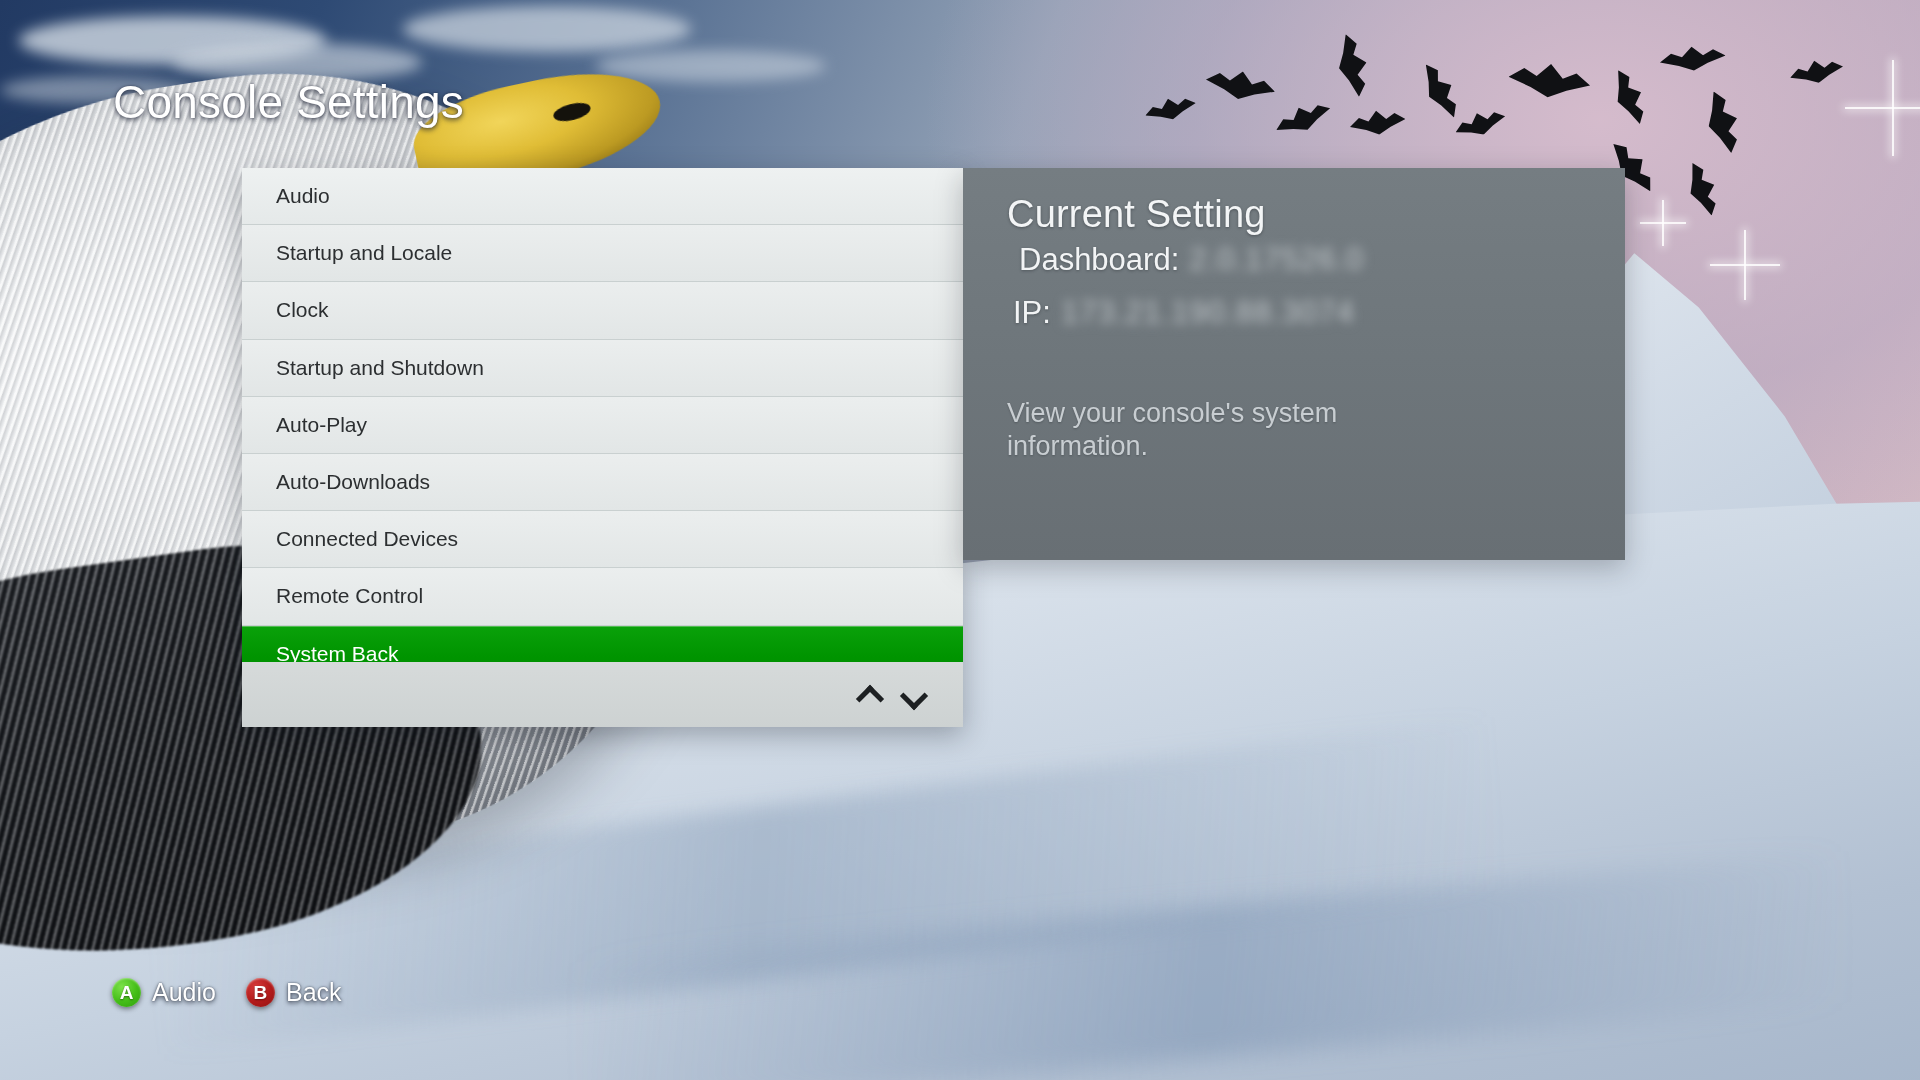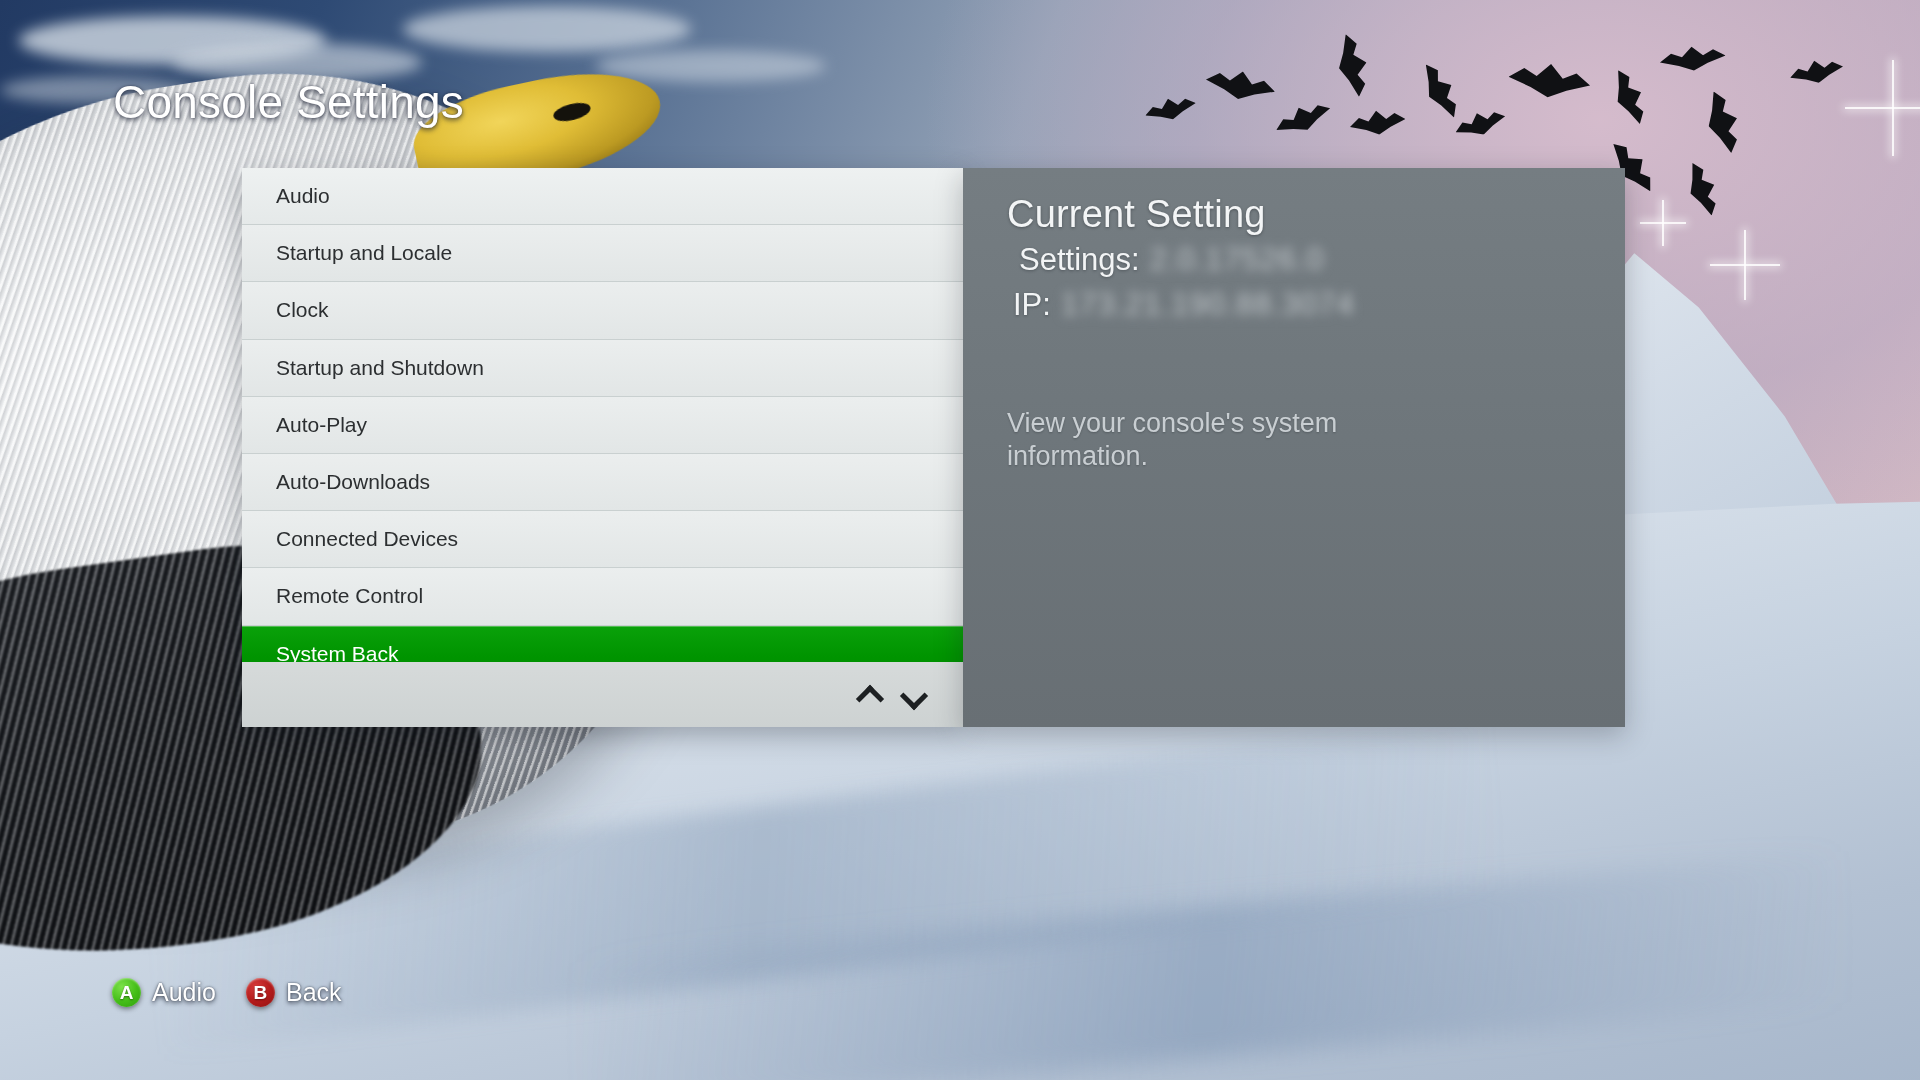--- a/index.html
+++ b/index.html
@@ -147,43 +147,43 @@
     transform:rotate(45deg);
   }
   .chev.down::before {
     border-left:none; border-top:none;
     border-right:5px solid #1d2022; border-bottom:5px solid #1d2022;
     top:-1px;
   }
 
   
   #detail-panel {
-    position:absolute; left:963px; top:168px; width:662px; height:559px;
+    position:absolute; left:963px; top:168px; width:662px; height:392px;
     background:linear-gradient(180deg, #757d82 0%, #6e767b 48%, #686f74 100%);
     box-shadow:0 8px 26px rgba(18,24,32,0.26);
     padding:25px 0 0 44px;
   }
   #detail-heading {
     font-size:38px; font-weight:400; color:#f3f5f6; letter-spacing:0.2px;
     text-shadow:0 1px 3px rgba(30,36,40,0.45);
   }
   .kv-row {
     display:flex; align-items:baseline; gap:10px;
     font-size:31px; color:#f2f4f5; margin-top:6px; padding-left:12px;
     text-shadow:0 1px 3px rgba(30,36,40,0.4);
   }
-  .kv-row.ip { padding-left:6px; margin-top:9px; }
+  .kv-row.ip { padding-left:6px; margin-top:17px; }
   .kv-val {
     color:rgba(232,238,241,0.82);
     filter:blur(5.4px);
     letter-spacing:1px;
     user-select:none;
   }
   #detail-desc {
-    margin-top:84px; width:420px; font-size:27px; line-height:1.24;
+    margin-top:66px; width:420px; font-size:27px; line-height:1.24;
     color:rgba(228,233,236,0.80);
     text-shadow:0 1px 2px rgba(30,36,40,0.3);
   }
 
   
   #legend {
     position:absolute; left:112px; top:978px; display:flex; align-items:center; gap:30px;
   }
   .legend-item { display:flex; align-items:center; gap:11px; }
   .btn-glyph {
@@ -309,21 +309,21 @@
   <div id="menu-footer">
     <div class="chev up"></div>
     <div class="chev down"></div>
   </div>
 </div>
 
 <div id="detail-panel">
   <div id="detail-heading">Current Setting</div>
 
   <div class="kv-row">
-    <span>Settings:</span>
+    <span>Dashboard:</span>
     <span class="kv-val">2.0.17526.0</span>
   </div>
 
   <div class="kv-row ip">
     <span>IP:</span>
     <span class="kv-val">173.21.190.88.3074</span>
   </div>
 
   <div id="detail-desc">View your console's system information.</div>
 </div>

